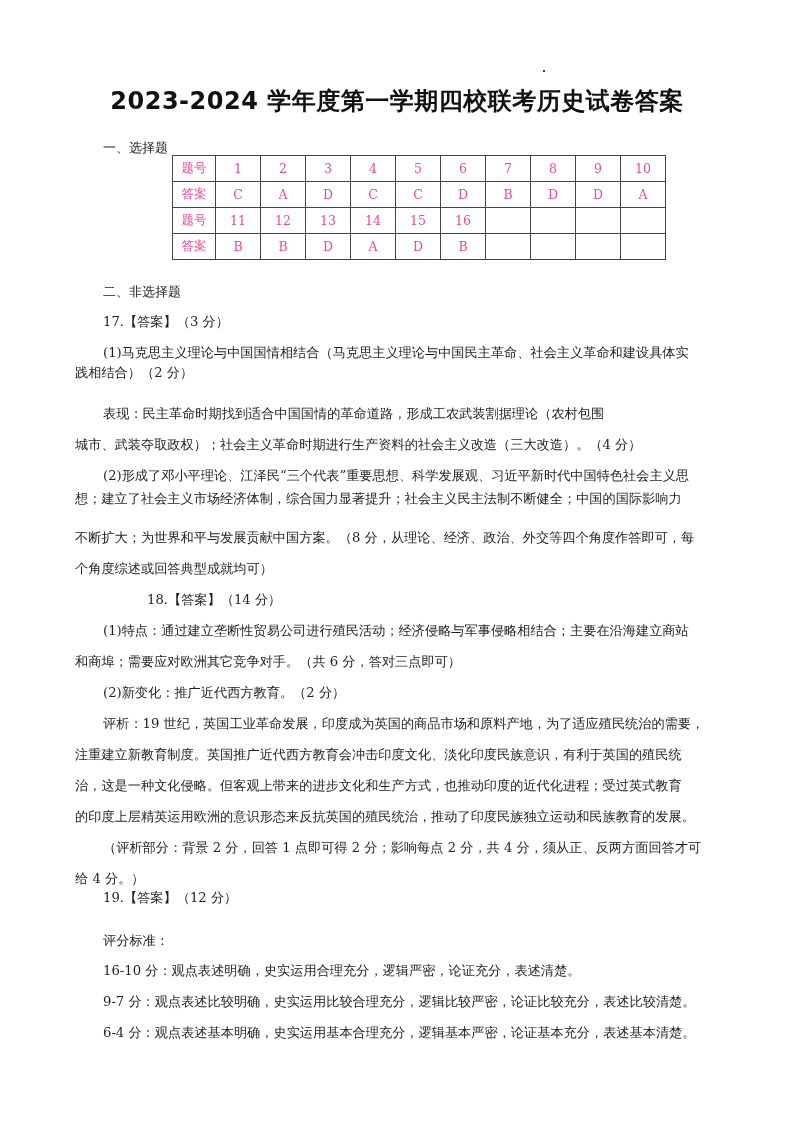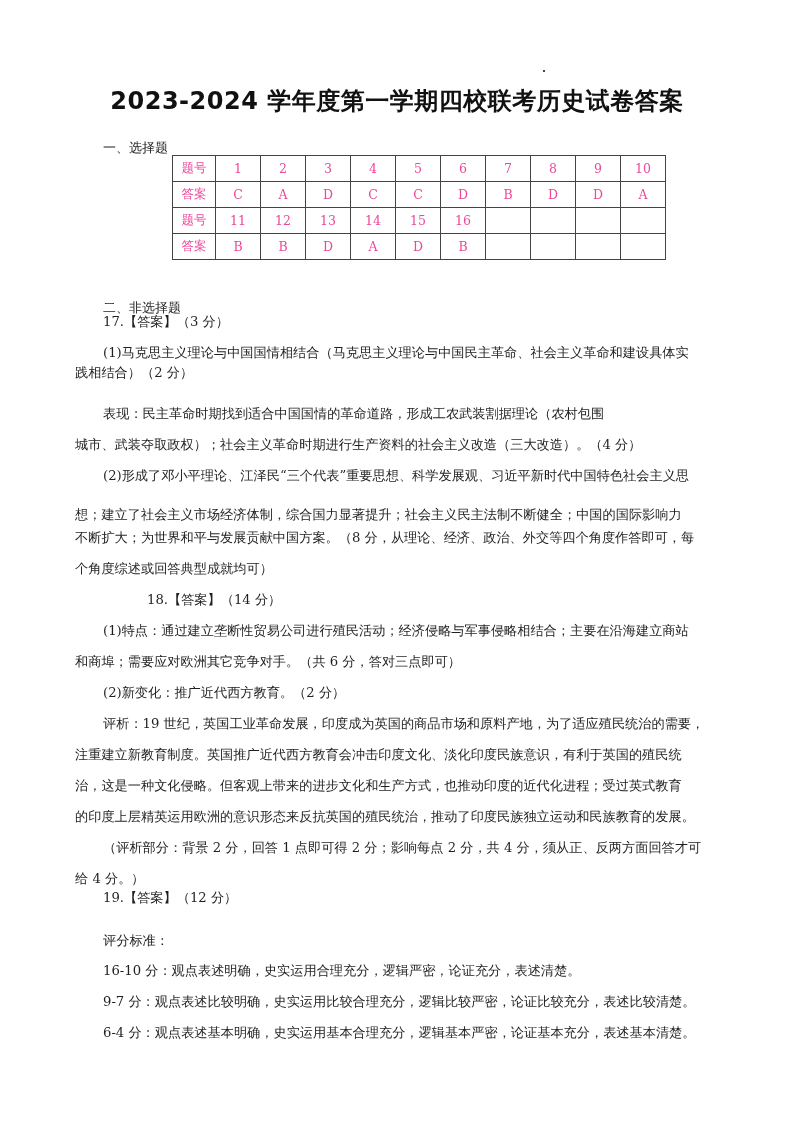--- a/index.html
+++ b/index.html
@@ -92,30 +92,30 @@
         <td>D</td>
         <td>B</td>
         <td></td>
         <td></td>
         <td></td>
         <td></td>
       </tr>
     </tbody>
 </table>
 
-<div class="section" style="top:283px;margin-top:16px;">二、非选择题</div>
+<div class="section" style="top:283px;">二、非选择题</div>
 
 <div id="lines-container">
     <div class="line ind" style="top: 313px;">17.【答案】（3 分）</div>
     <div class="line ind" style="top: 344px;">(1)马克思主义理论与中国国情相结合（马克思主义理论与中国民主革命、社会主义革命和建设具体实</div>
     <div class="line full" style="top: 364px;">践相结合）（2 分）</div>
     <div class="line ind" style="top: 405px;">表现：民主革命时期找到适合中国国情的革命道路，形成工农武装割据理论（农村包围</div>
     <div class="line full" style="top: 436px;">城市、武装夺取政权）；社会主义革命时期进行生产资料的社会主义改造（三大改造）。（4 分）</div>
     <div class="line ind" style="top: 467px;">(2)形成了邓小平理论、江泽民“三个代表”重要思想、科学发展观、习近平新时代中国特色社会主义思</div>
-    <div class="line full" style="top: 506px;">想；建立了社会主义市场经济体制，综合国力显著提升；社会主义民主法制不断健全；中国的国际影响力</div>
+    <div class="line full" style="top: 490px;">想；建立了社会主义市场经济体制，综合国力显著提升；社会主义民主法制不断健全；中国的国际影响力</div>
     <div class="line full" style="top: 529px;">不断扩大；为世界和平与发展贡献中国方案。（8 分，从理论、经济、政治、外交等四个角度作答即可，每</div>
     <div class="line full" style="top: 560px;">个角度综述或回答典型成就均可）</div>
     <div class="line ind" style="top: 591px; margin-left: 44px;">18.【答案】（14 分）</div>
     <div class="line ind" style="top: 622px;">(1)特点：通过建立垄断性贸易公司进行殖民活动；经济侵略与军事侵略相结合；主要在沿海建立商站</div>
     <div class="line full" style="top: 653px; text-align: center;">和商埠；需要应对欧洲其它竞争对手。（共 6 分，答对三点即可）</div>
     <div class="line ind" style="top: 684px;">(2)新变化：推广近代西方教育。（2 分）</div>
     <div class="line ind" style="top: 715px;">评析：19 世纪，英国工业革命发展，印度成为英国的商品市场和原料产地，为了适应殖民统治的需要，</div>
     <div class="line full" style="top: 746px;">注重建立新教育制度。英国推广近代西方教育会冲击印度文化、淡化印度民族意识，有利于英国的殖民统</div>
     <div class="line full" style="top: 777px;">治，这是一种文化侵略。但客观上带来的进步文化和生产方式，也推动印度的近代化进程；受过英式教育</div>
     <div class="line full" style="top: 808px;">的印度上层精英运用欧洲的意识形态来反抗英国的殖民统治，推动了印度民族独立运动和民族教育的发展。</div>

